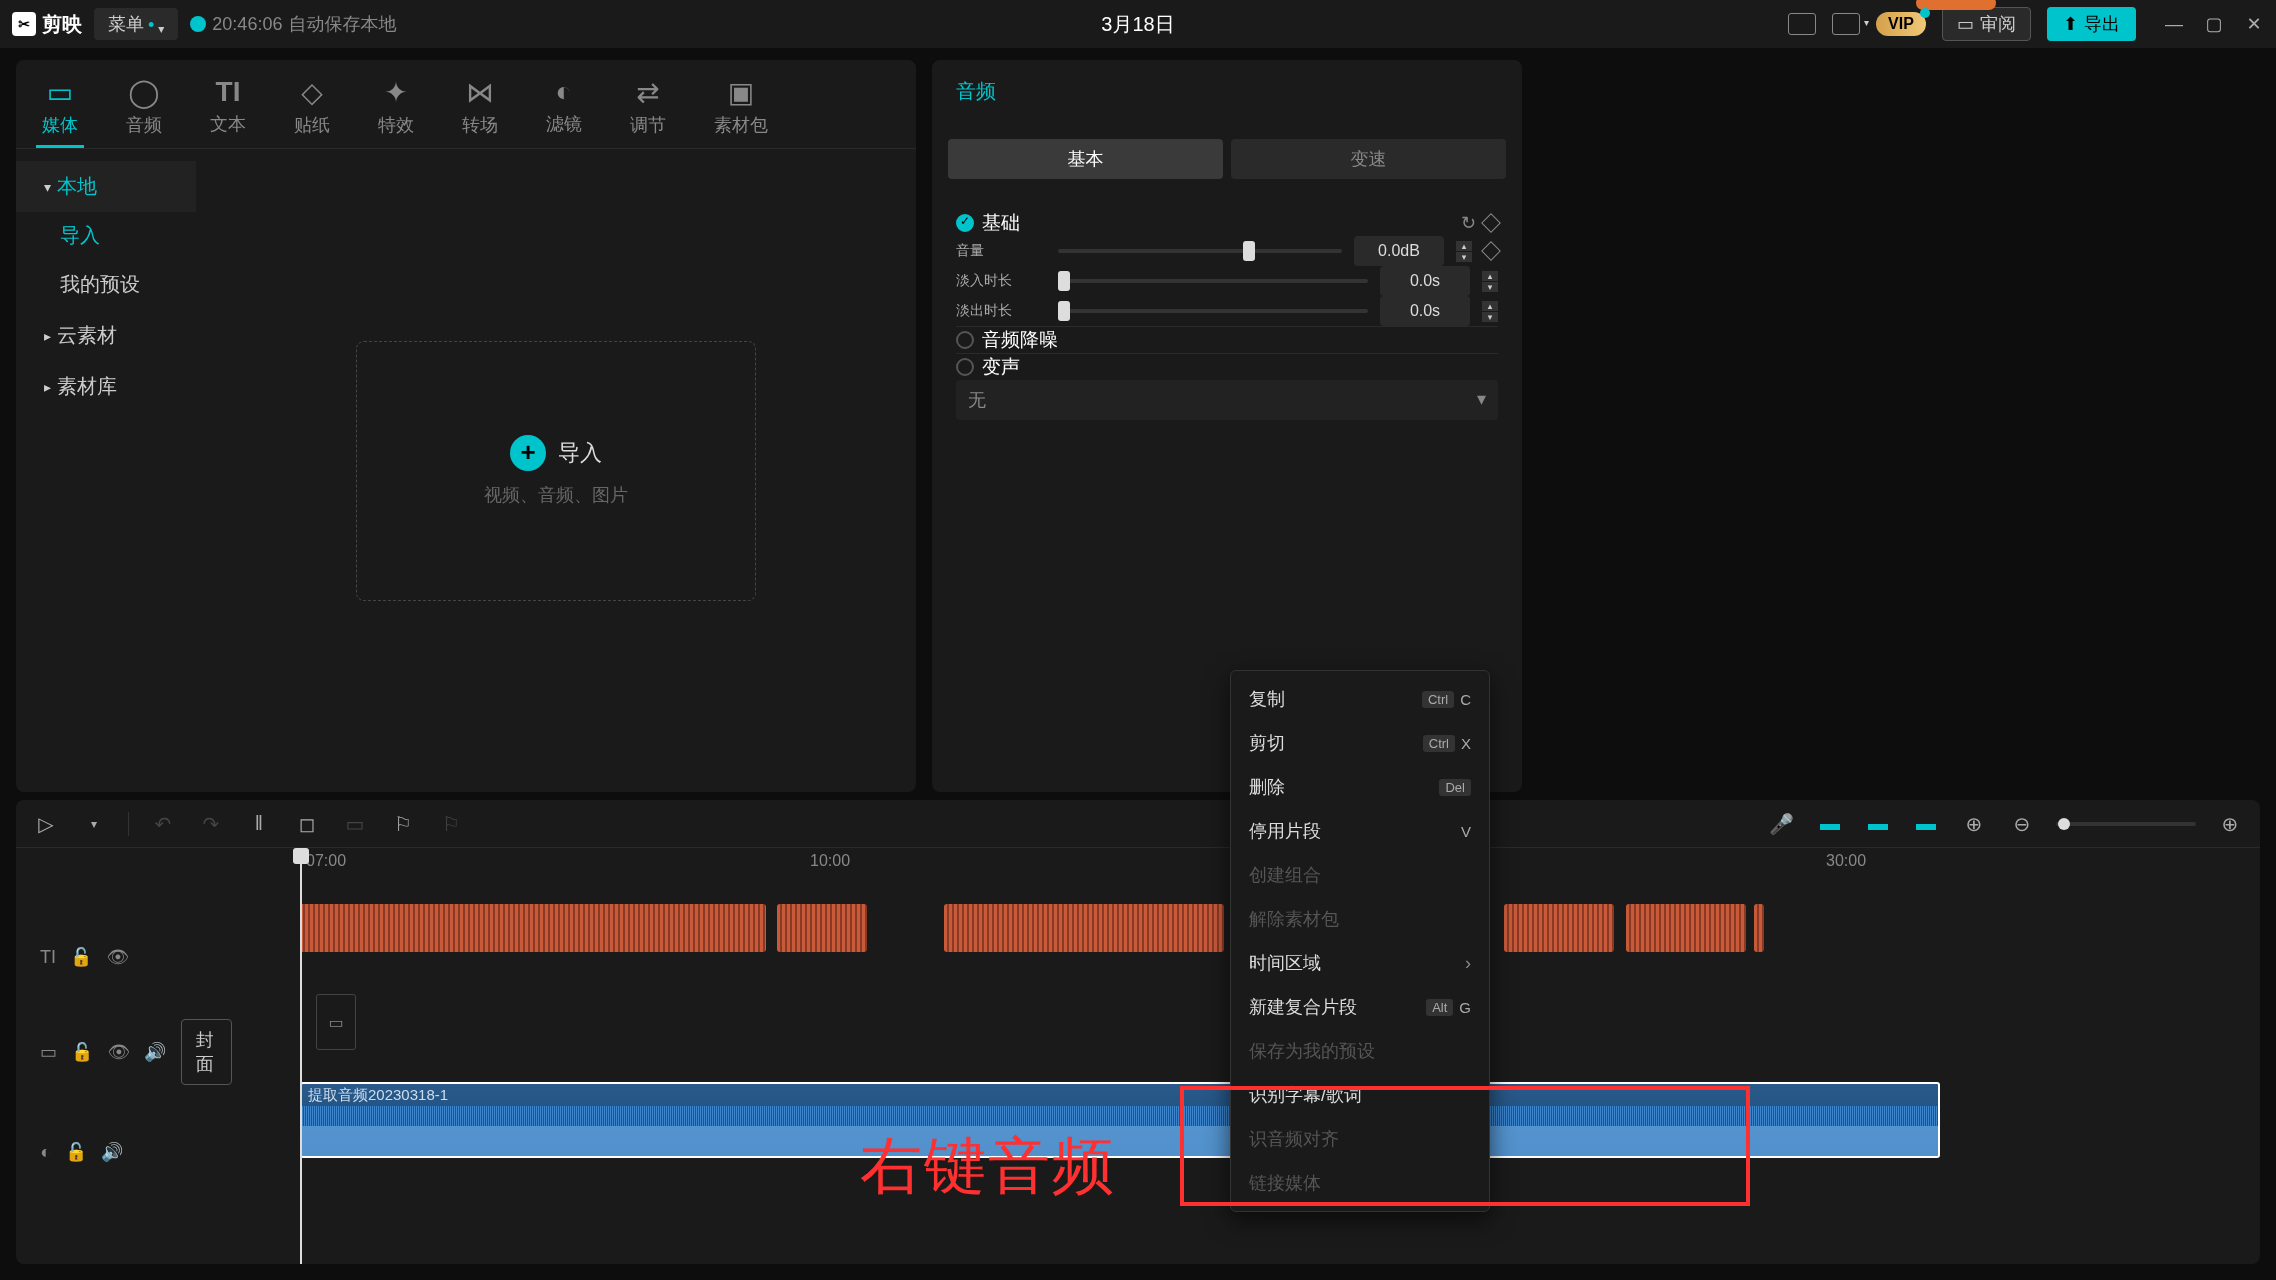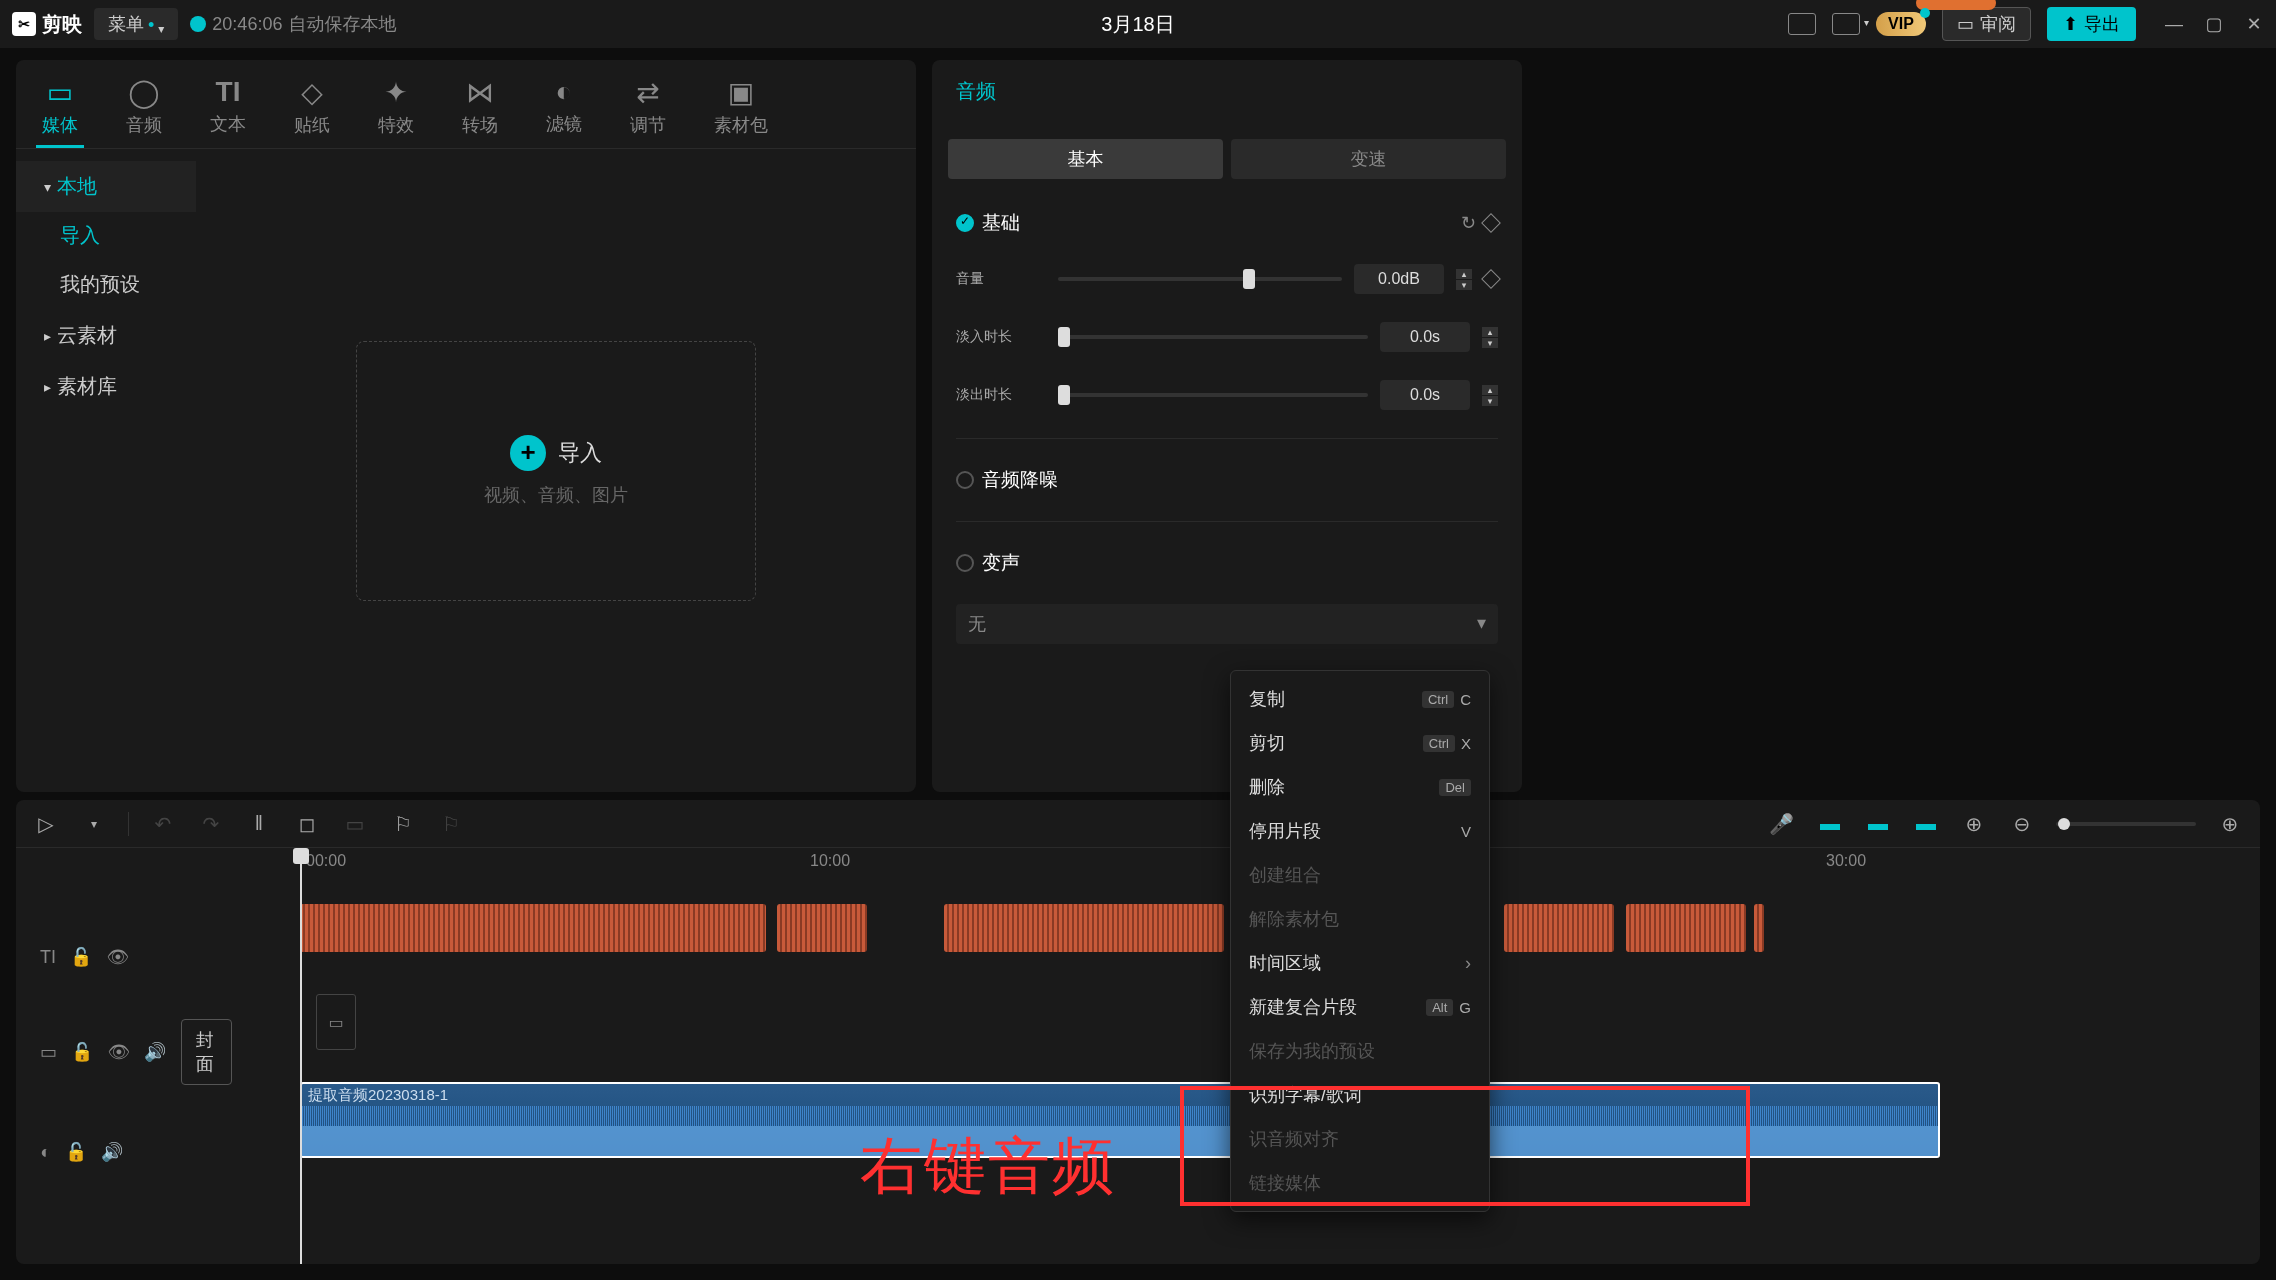--- a/index.html
+++ b/index.html
@@ -53,21 +53,21 @@
 .time-total { color: #aaa; font-variant-numeric: tabular-nums; }
 .player-ctrl-right { margin-left: auto; display: flex; align-items: center; gap: 20px; color: #aaa; }
 .fit-btn { border: 1px solid #555; padding: 2px 10px; border-radius: 4px; font-size: 16px; }
 .pc-icon { font-size: 20px; cursor: pointer; }
 
 .inspector-panel { width: 590px; }
 .inspector-header { padding: 18px 24px; font-size: 20px; color: #00c4cc; }
 .inspector-tabs { display: flex; padding: 16px 16px; gap: 8px; }
 .inspector-tab { flex: 1; text-align: center; padding: 8px; background: #2a2a2a; border-radius: 4px; font-size: 18px; color: #888; cursor: pointer; }
 .inspector-tab.active { background: #3a3a3a; color: #fff; }
-.inspector-body { padding: 15px 24px; display: flex; flex-direction: column; gap: 28px; }
+.inspector-body { padding: 15px 24px; display: flex; flex-direction: column; }
 .insp-row { display: flex; align-items: center; gap: 12px; }
 .insp-section-head { display: flex; align-items: center; gap: 8px; font-size: 19px; color: #fff; }
 .insp-section-head .spacer { flex: 1; }
 .insp-check { width: 18px; height: 18px; border-radius: 50%; border: 2px solid #555; display: inline-block; flex-shrink: 0; }
 .insp-check.on { background: #00c4cc; border-color: #00c4cc; position: relative; }
 .insp-check.on::after { content: '✓'; position: absolute; color: #000; font-size: 12px; left: 2px; top: -2px; }
 .insp-label { font-size: 14px; color: #aaa; width: 90px; }
 .slider { flex: 1; height: 4px; background: #333; border-radius: 2px; position: relative; }
 .slider-thumb { position: absolute; width: 12px; height: 20px; background: #ddd; border-radius: 3px; top: -8px; }
 .num-input { background: #2a2a2a; border: none; color: #ddd; padding: 6px 10px; border-radius: 4px; width: 90px; text-align: center; font-size: 16px; }
@@ -346,21 +346,21 @@
           <span class="cover-btn">封面</span>
         </div>
         <div class="track-head h-audio">
           <span class="th-icon">◐</span>
           <span class="th-icon">🔓</span>
           <span class="th-icon">🔊</span>
         </div>
       </div>
       <div class="tracks-area">
         <div class="ruler">
-          <span class="ruler-mark" style="left:50px">00:00</span>
+          <span class="ruler-mark" style="left:50px">07:00</span>
           <span class="ruler-mark" style="left:554px">10:00</span>
           <span class="ruler-mark" style="left:1570px">30:00</span>
         </div>
         <div class="playhead"></div>
         <div class="track-row text">
           <div class="text-clip" style="left:44px; width:466px"></div>
           <div class="text-clip" style="left:521px; width:90px"></div>
           <div class="text-clip" style="left:688px; width:280px"></div>
           <div class="text-clip" style="left:1248px; width:110px"></div>
           <div class="text-clip" style="left:1370px; width:120px"></div>

